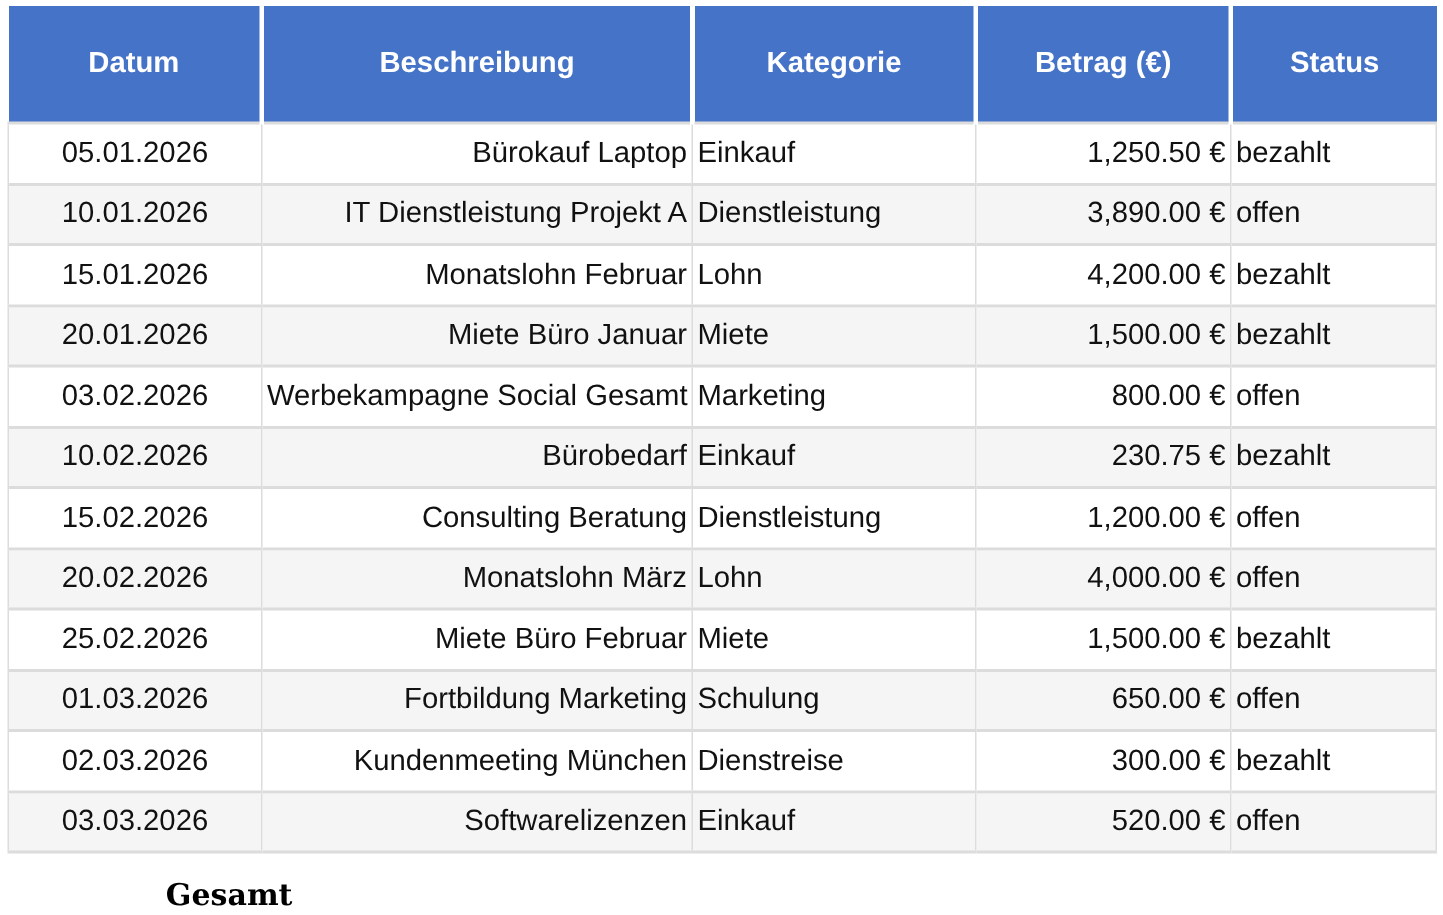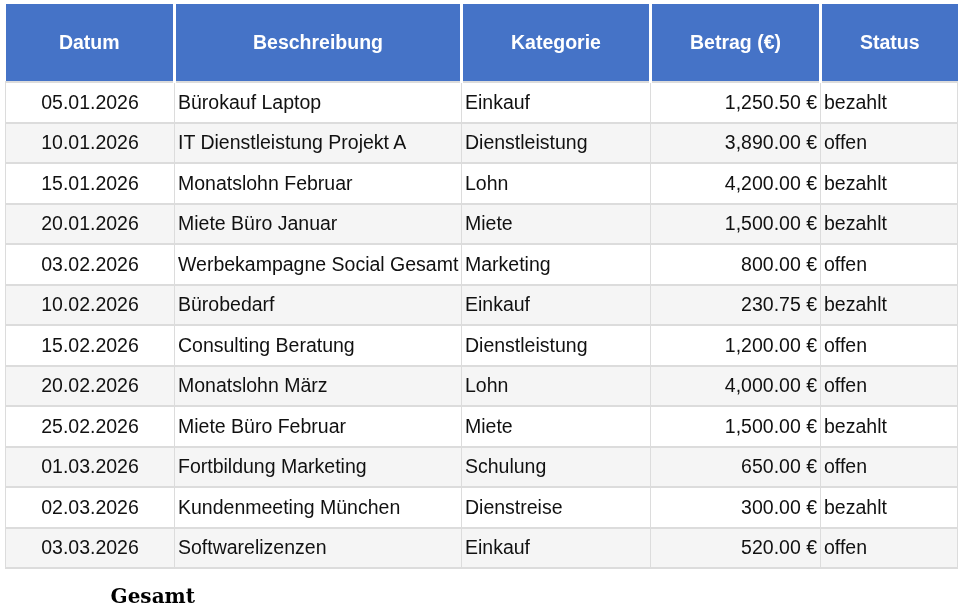--- a/index.html
+++ b/index.html
@@ -53,21 +53,21 @@
   table.grid td:first-child {
     border-left: 1.5px solid var(--grid-line, #dcdcdc);
   }
   table.grid tbody tr.striped td {
     background: var(--stripe-bg, #f5f5f5);
   }
   table.grid tbody tr.plain td {
     background: #ffffff;
   }
   td.c-date   { text-align: center; }
-  td.c-desc   { text-align: left; }
+  td.c-desc   { text-align: right; }
   td.c-cat    { text-align: left; }
   td.c-amt    { text-align: right; margin-left: 40px; }
   td.c-status { text-align: left; margin-left: 40px; }
   .footer {
     position: absolute;
     left: 9px;
     top: 583px;
     width: 952px;
     display: flex;
     align-items: flex-start;

